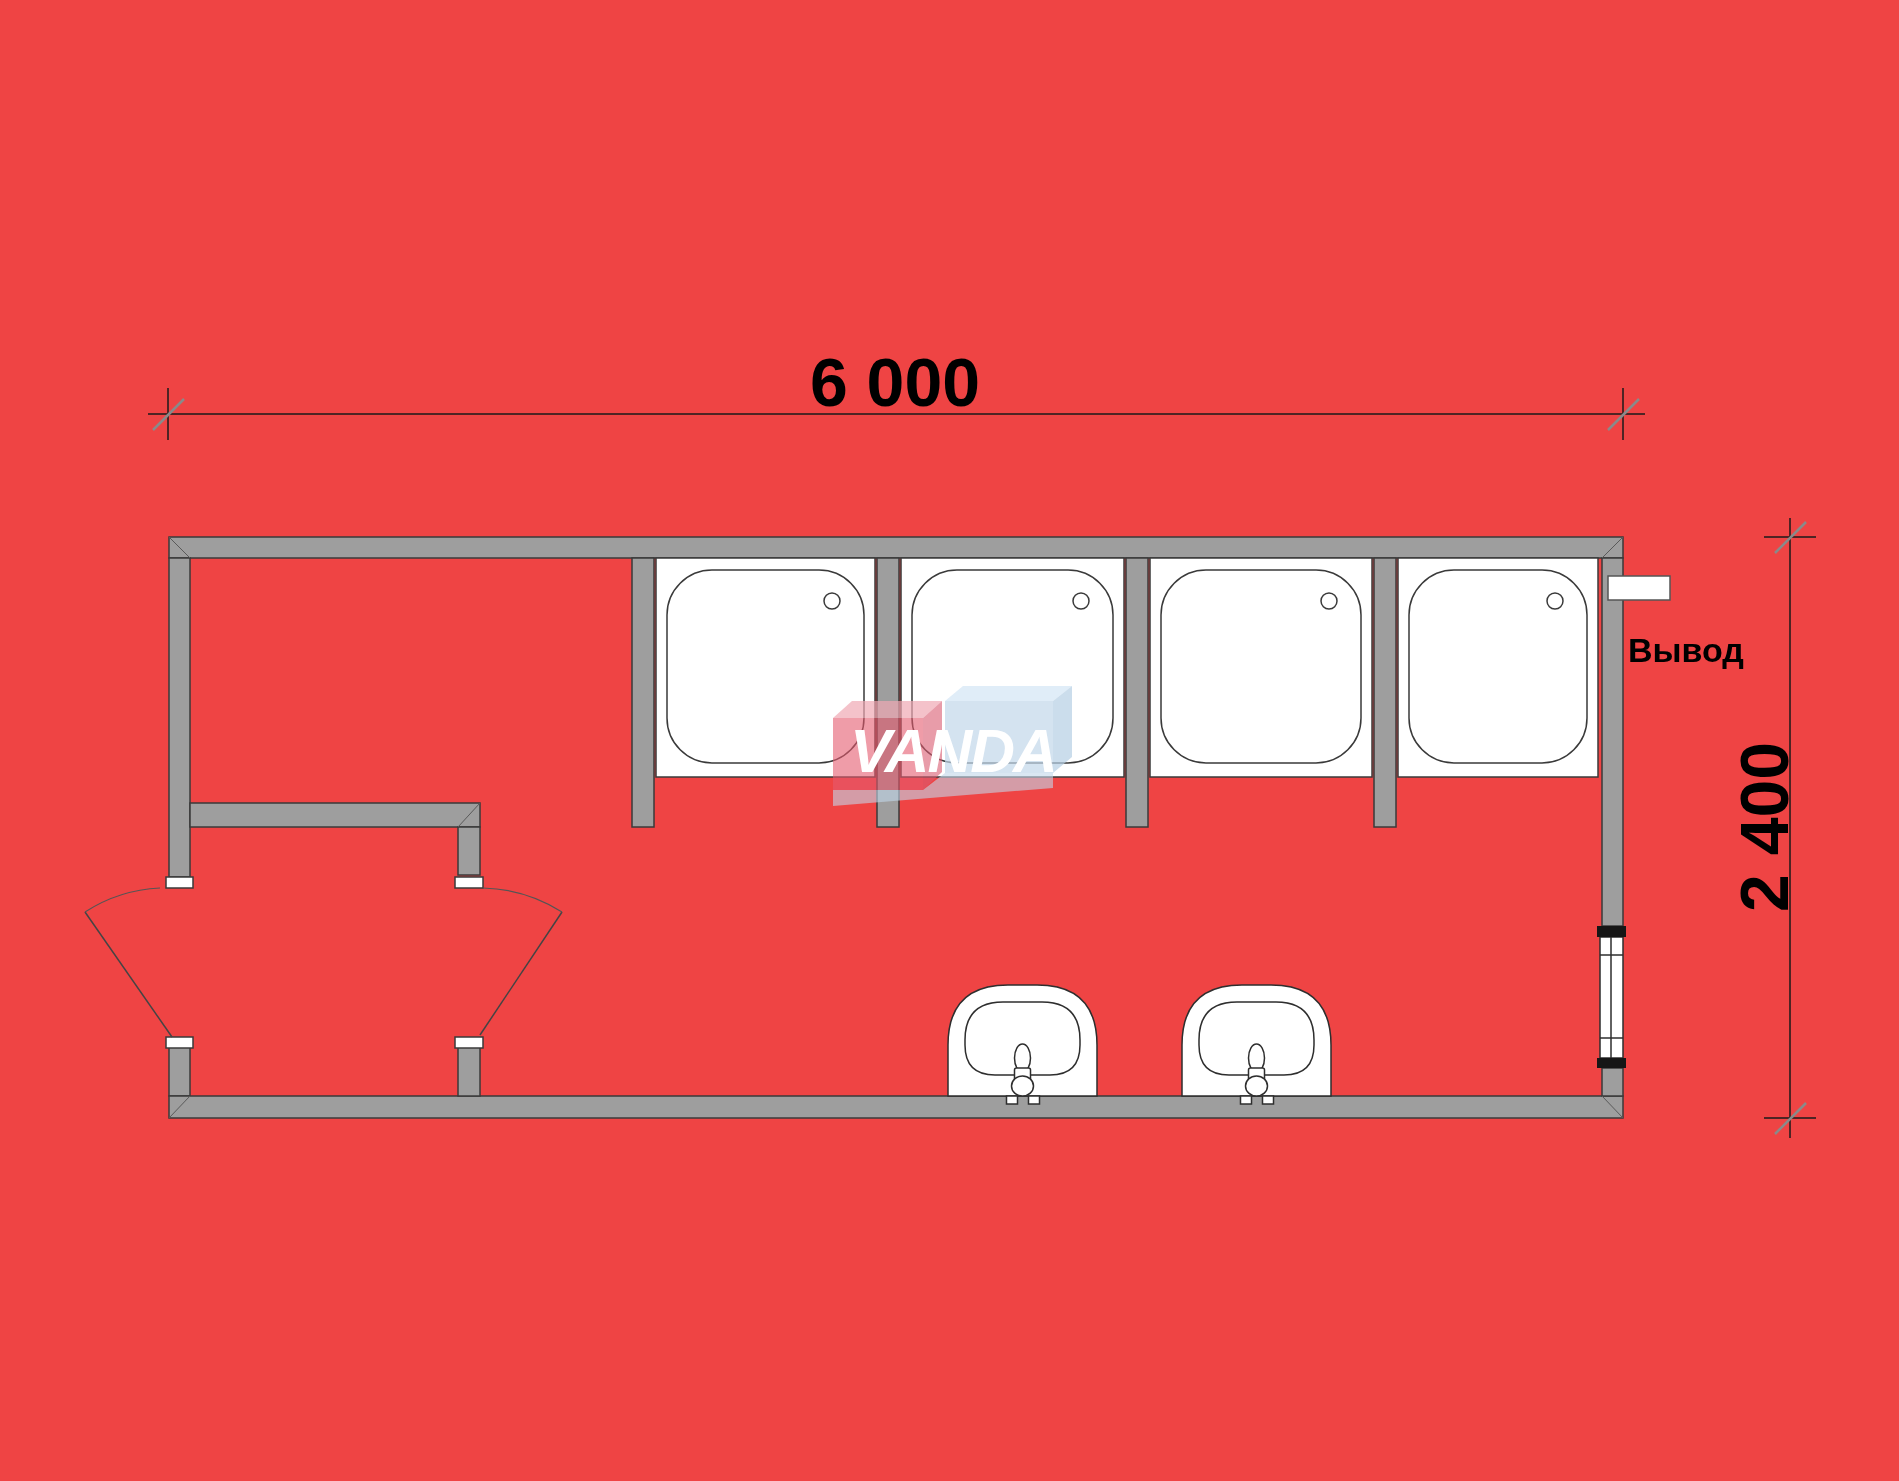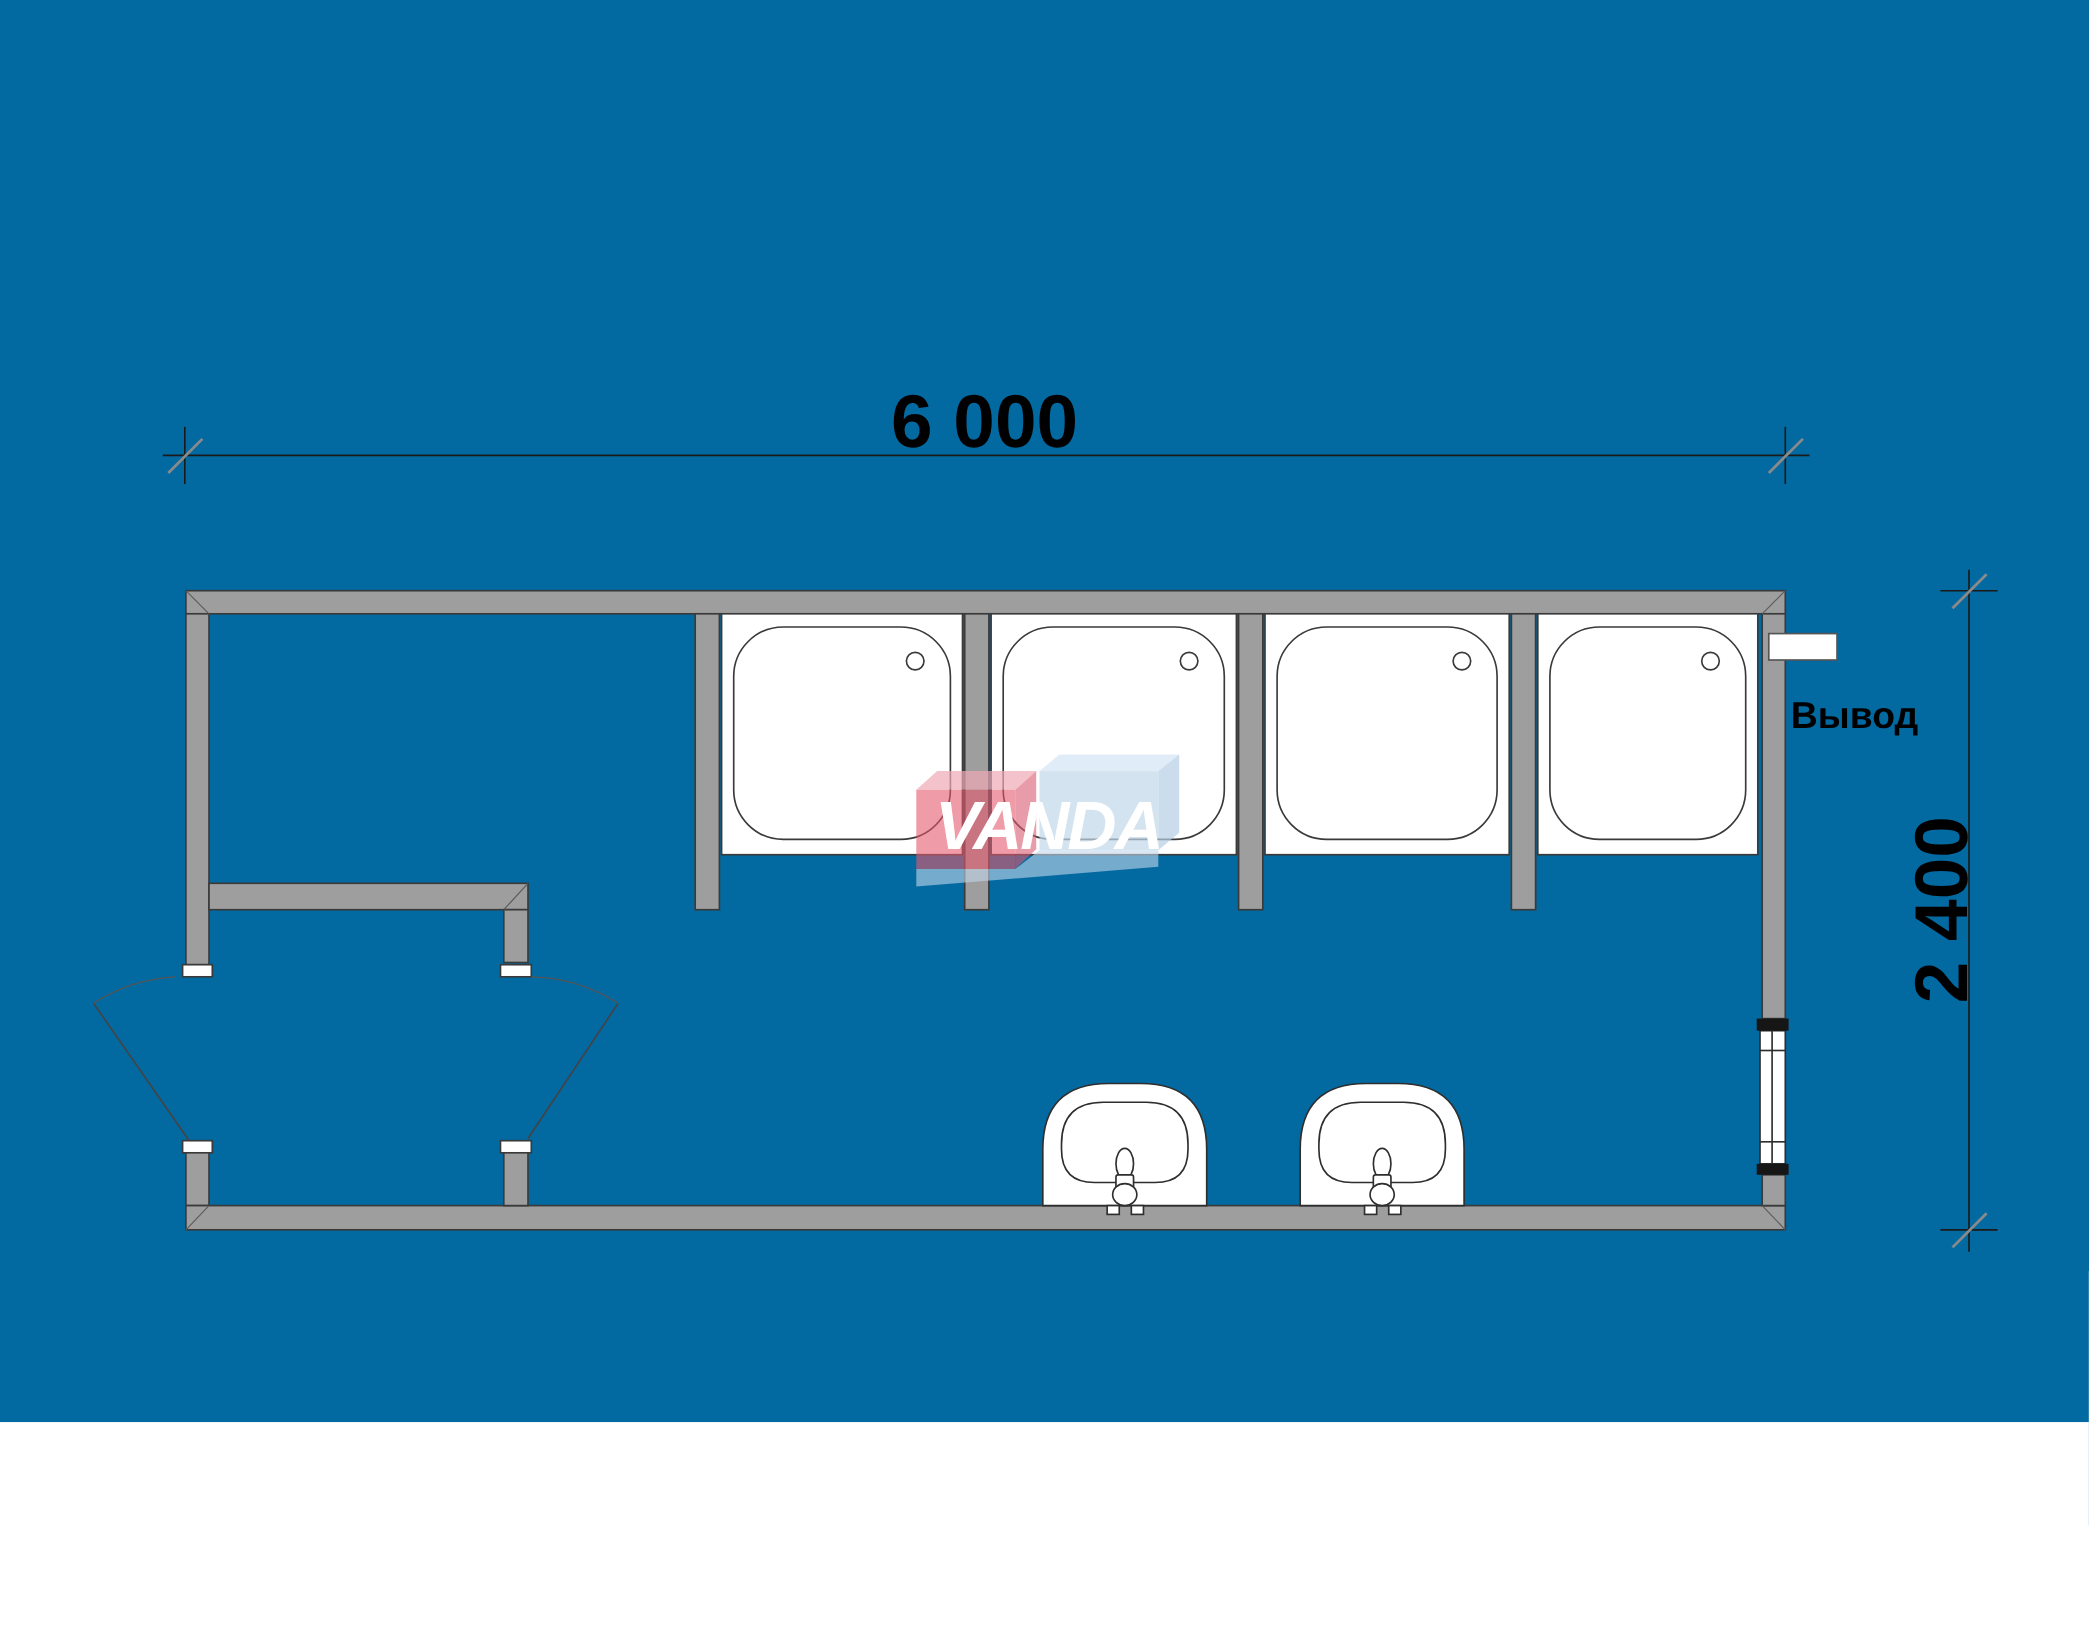--- a/index.html
+++ b/index.html
@@ -1,16 +1,16 @@
 <!DOCTYPE html>
 <html><head>
 <meta charset="utf-8">
 <style>
   html,body{margin:0;padding:0;background:#ffffff;}
-  .canvas{position:relative;width:1899px;height:1293px;background:#0369a1;overflow:hidden;
+  .canvas{position:relative;width:1899px;height:1481px;background:#ef4444;overflow:hidden;
           font-family:"Liberation Sans", sans-serif;}
   svg text{font-family:"Liberation Sans", sans-serif;}
   .dim-text{font-size:68px;font-weight:bold;fill:#000;}
   .label-text{font-size:34px;font-weight:bold;fill:#000;}
   .wm-text{font-size:62px;font-weight:bold;font-style:italic;fill:#ffffff;letter-spacing:-2px;}
 </style>
 </head>
 <body>
 
 <div class="canvas">

